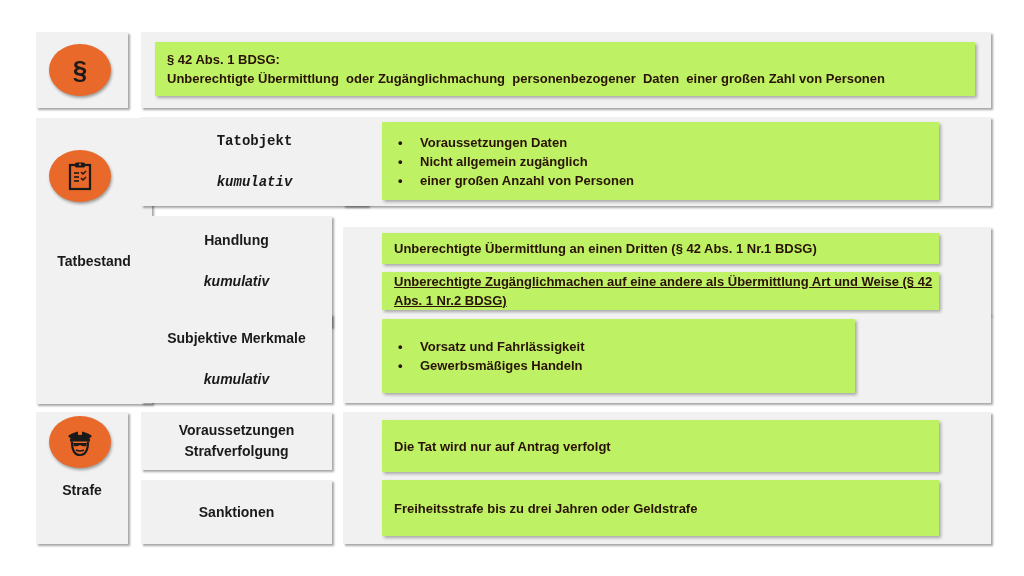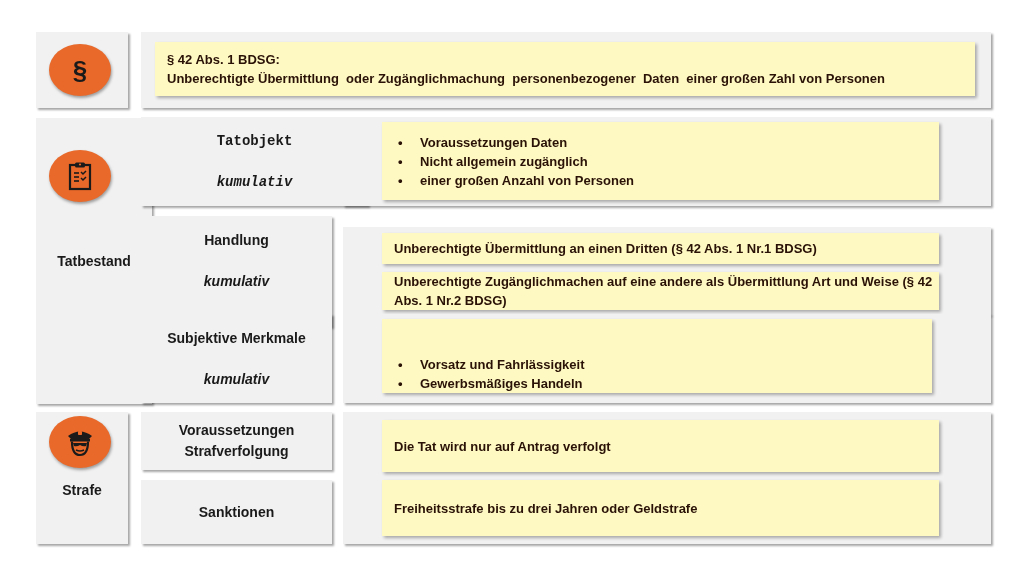--- a/index.html
+++ b/index.html
@@ -6,21 +6,21 @@
   html, body { width: 1024px; height: 576px; background: #ffffff; overflow: hidden; }
   body { position: relative; font-family: "Liberation Sans", "DejaVu Sans", sans-serif; color: #1a1a1a; }
 
   .panel {
     position: absolute;
     background: #f1f1f1;
     box-shadow: 2px 2px 2px rgba(0,0,0,0.35);
   }
   .obox {
     position: absolute;
-    background: #fef9c3;
+    background: #bef264;
     box-shadow: 2px 2px 3px rgba(0,0,0,0.30);
     color: #2a1206;
     font-weight: bold;
     font-size: 13px;
     line-height: 19px;
     padding-left: 12px;
     display: flex;
     flex-direction: column;
     justify-content: center;
   }
@@ -92,30 +92,30 @@
 
 <div class="panel" style="left:141px; top:216px; width:191px; height:111px;">
   <div class="label" style="top:14px;">Handlung</div>
   <div class="label italic" style="top:55px;">kumulativ</div>
 </div>
 <div class="panel" style="left:343px; top:227px; width:648px; height:88px;">
   <div class="obox" style="left:39px; top:6px; width:557px; height:31px;">
     <div>Unberechtigte Übermittlung an einen Dritten (§ 42 Abs. 1 Nr.1 BDSG)</div>
   </div>
   <div class="obox" style="left:39px; top:45px; width:557px; height:38px;">
-    <div style="padding-right:4px;">Unberechtigte Zugänglichmachen auf eine andere als Übermittlung Art und Weise (§ 42 Abs. 1 Nr.2 BDSG)</div>
+    <div style="padding-right:4px;text-decoration:underline;">Unberechtigte Zugänglichmachen auf eine andere als Übermittlung Art und Weise (§ 42 Abs. 1 Nr.2 BDSG)</div>
   </div>
 </div>
 
 <div class="panel" style="left:141px; top:314px; width:191px; height:89px;">
   <div class="label" style="top:14px;">Subjektive Merkmale</div>
   <div class="label italic" style="top:55px;">kumulativ</div>
 </div>
 <div class="panel" style="left:343px; top:314px; width:648px; height:89px;">
-  <div class="obox" style="left:39px; top:5px; width:550px; height:74px; padding-left:16px;justify-content:flex-end;">
+  <div class="obox" style="left:39px; top:5px; width:473px; height:74px; padding-left:16px;">
     <ul class="bullets">
       <li>Vorsatz und Fahrlässigkeit</li>
       <li>Gewerbsmäßiges Handeln</li>
     </ul>
   </div>
 </div>
 
 <div class="panel" style="left:36px; top:412px; width:92px; height:132px;">
   <div class="circle" style="left:13px; top:4px;">
     <svg width="32" height="32" viewBox="0 0 32 32">

